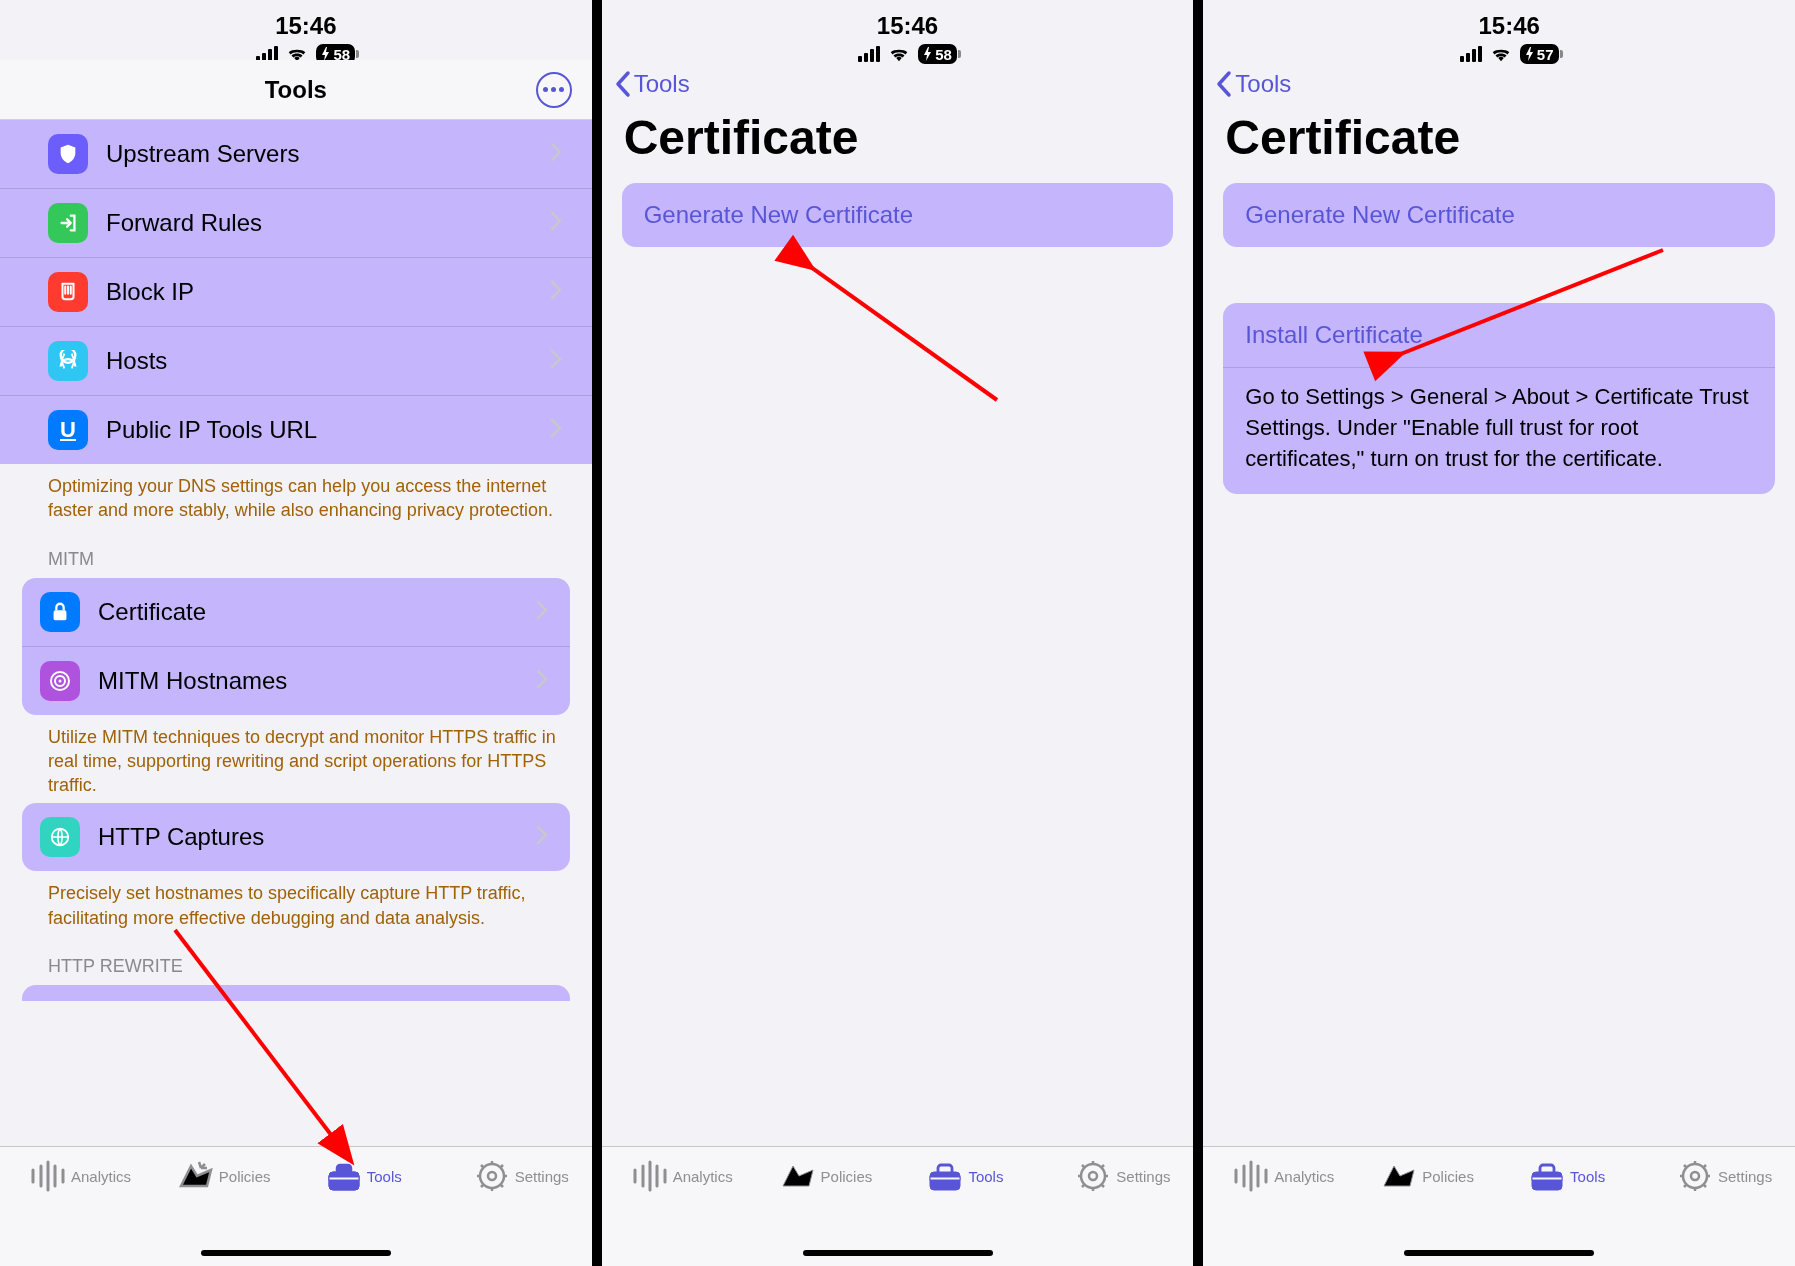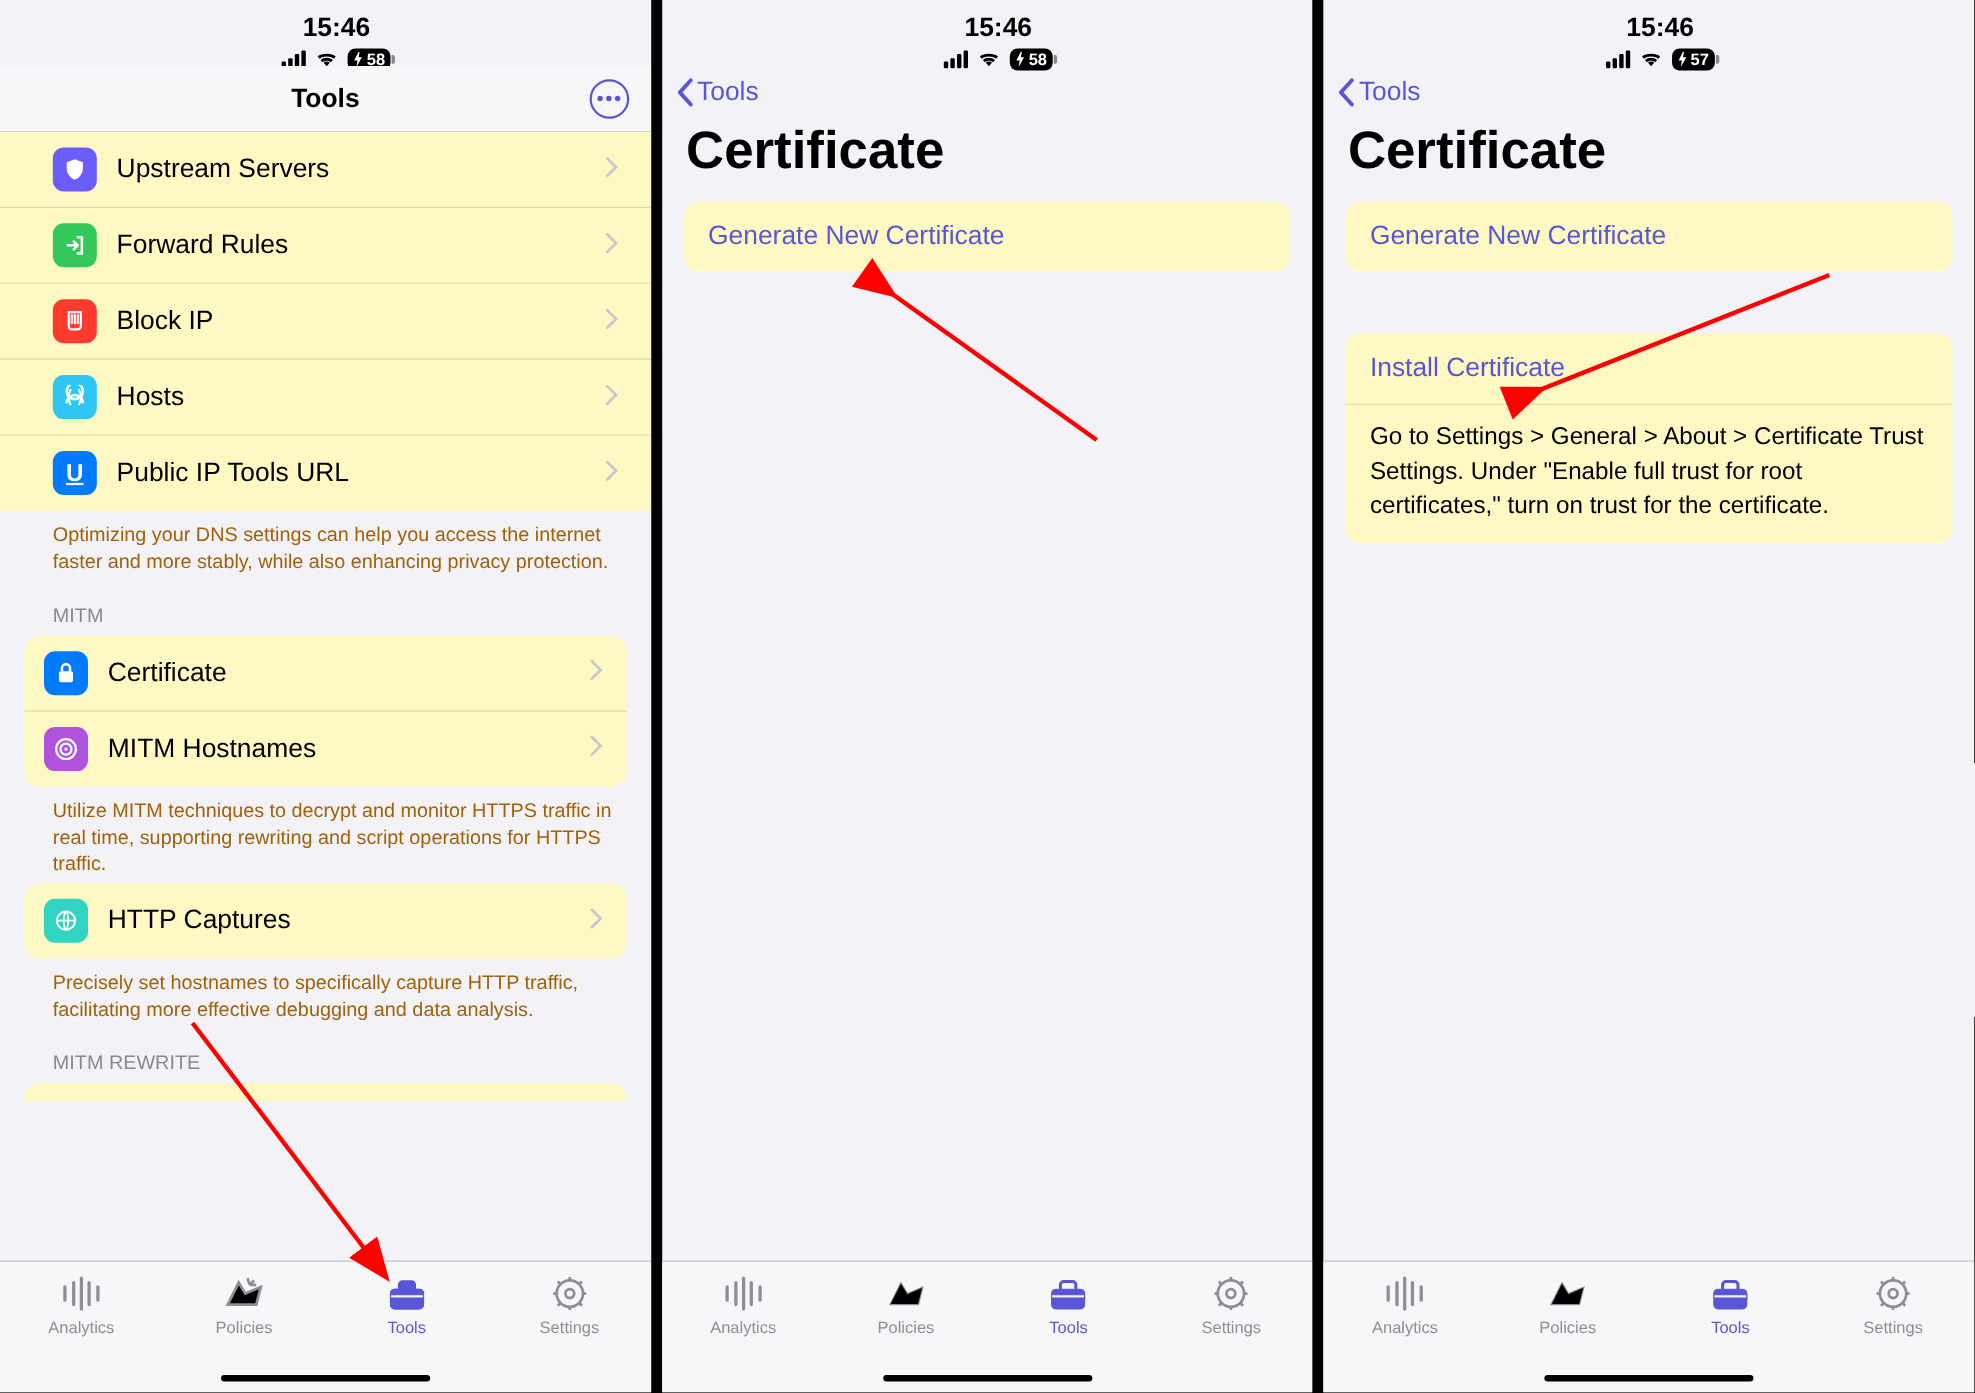--- a/index.html
+++ b/index.html
@@ -81,21 +81,21 @@
   .content { flex:1; overflow:hidden; }
   
   .section-label {
     font-size:18px; color:#8a8a8e; padding:20px 20px 8px 48px;
   }
   .section-footer {
     font-size:18px; color:#a16207; padding:10px 22px 6px 48px; line-height:1.35;
   }
   
   .list-group {
-    background:#fef9c3; margin:0 22px; border-radius:14px; overflow:hidden;
+    background:#c4b5fd; margin:0 22px; border-radius:14px; overflow:hidden;
   }
   .list-row {
     display:flex; align-items:center; padding:14px 18px;
     border-bottom:0.5px solid rgba(0,0,0,0.12);
     position:relative; min-height:64px;
   }
   .list-row:last-child { border-bottom:none; }
   .row-icon {
     width:40px; height:40px; border-radius:10px; margin-right:18px;
     display:flex; align-items:center; justify-content:center; flex-shrink:0;
@@ -111,21 +111,21 @@
   .info-row {
     padding:14px 22px 20px 22px; font-size:22px; color:#000; line-height:1.4;
     border-top:0.5px solid rgba(0,0,0,0.12);
   }
   
   .tabbar {
     height:120px; border-top:0.5px solid rgba(0,0,0,0.2); background:#f7f7f9;
     display:flex; justify-content:space-around; align-items:flex-start;
     padding-top:10px;
   }
-  .tab-item { display:flex; flex-direction:column; align-items:center; gap:4px; width:90px;}
+  .tab-item { display:flex; align-items:center; gap:4px; width:90px;}
   .tab-icon { height:38px; display:flex; align-items:center; justify-content:center;}
   .tab-icon svg { width:38px; height:36px; }
   .tab-label { font-size:15px; color:#8e8e93;}
   .tab-item.active .tab-label { color:#5856d6;}
   .tab-item.active svg { fill:#5856d6; stroke:#5856d6;}
   .tab-item svg { fill:#8e8e93; stroke:#8e8e93;}
   
   .home-ind {
     position:absolute; bottom:10px; left:50%; transform:translateX(-50%);
     width:190px; height:6px; background:#000; border-radius:4px;
@@ -286,21 +286,21 @@
             </svg>
           </div>
         <div class="row-label">HTTP Captures</div>
         <div class="row-chev"><svg viewBox="0 0 12 20">
               <path d="M2 2l8 8-8 8" stroke="#c7c7cc" stroke-width="2.5" fill="none" stroke-linecap="round"></path>
             </svg></div>
       </div>
     </div>
     <div class="section-footer">Precisely set hostnames to specifically capture HTTP traffic, facilitating more effective debugging and data analysis.</div>
 
-    <div class="section-label">MITM REWRITE</div>
+    <div class="section-label">HTTP REWRITE</div>
     <div class="list-group rounded-group" style="margin:0 22px;height:16px;border-radius:14px 14px 0 0"></div>
   </div>
 
   <div class="tabbar">
     <div class="tab-item">
       <div class="tab-icon">
           <svg viewBox="0 0 38 36">
             <path d="M4 18v-6m0 6v6M12 18V8m0 10v10M19 18V4m0 14v14M26 18V8m0 10v10M34 18v-6m0 6v6" stroke-width="3" stroke-linecap="round" fill="none"></path>
           </svg>
         </div>

